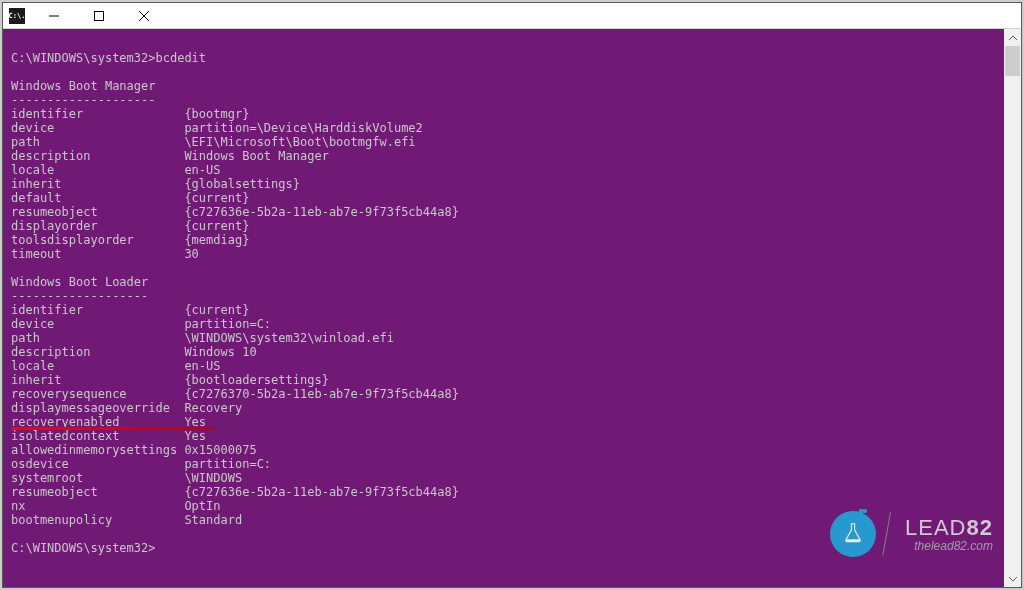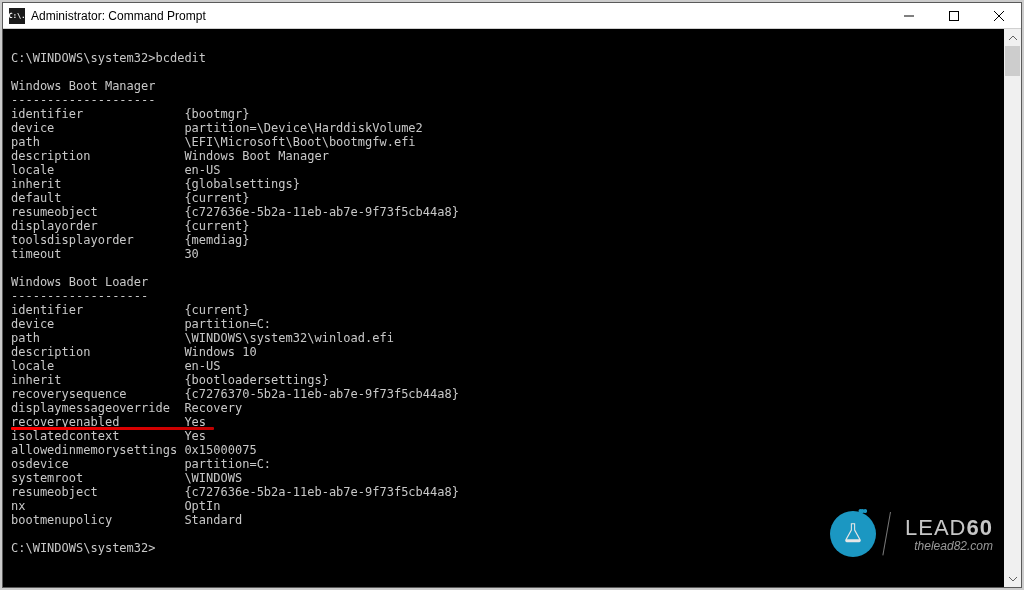--- a/index.html
+++ b/index.html
@@ -56,21 +56,21 @@
       height: 100%;
       display: flex;
       align-items: center;
       justify-content: center;
       font-size: 10px;
       color: #000000;
       cursor: default;
     }
     .terminal-wrap {
       flex: 1;
-      background: #000000;
+      background: #701a75;
       position: relative;
       overflow: hidden;
     }
     .terminal {
       font-family: Consolas, "Lucida Console", monospace;
       font-size: 12px;
       line-height: 14px;
       color: #c8c8c8;
       padding: 8px;
       white-space: pre;
@@ -175,21 +175,20 @@
       letter-spacing: -3px;
     }
   </style>
 </head>
 <body>
 
 <div class="window">
 
   <div class="titlebar">
     <span class="titlebar-icon">C:\.</span>
-    <span class="titlebar-text">Administrator: Command Prompt</span>
     <div class="titlebar-controls">
       <div class="tb-btn">
         <svg width="10" height="10" viewBox="0 0 10 10">
             <line x1="0" y1="5" x2="10" y2="5" stroke="black" stroke-width="1"></line>
           </svg>
       </div>
       <div class="tb-btn">
         <svg width="10" height="10" viewBox="0 0 10 10">
             <rect x="0.5" y="0.5" width="9" height="9" fill="none" stroke="black" stroke-width="1"></rect>
           </svg>
@@ -261,20 +260,20 @@
     <div class="watermark">
       <span class="wm-dots">•• •</span>
       <div class="wm-icon">
         <svg width="26" height="26" viewBox="0 0 24 24" fill="#ffffff">
           <path d="M10 2v6l-5 9c-.6 1 .1 2.5 1.4 2.5h11.2c1.3 0 2-1.5 1.4-2.5l-5-9V2h-4zm1 1h2v5.5l4.6 8.3H6.4L11 8.5V3z"></path>
         </svg>
       </div>
       <div class="wm-div"></div>
       <div class="wm-text">
         <div class="wm-lead">
-          <span>LEAD</span><b>60</b>
+          <span>LEAD</span><b>82</b>
         </div>
         <div class="wm-url">thelead82.com</div>
       </div>
     </div>
   <div class="underline-red" style="left: 8px; top: 398px; width: 203.075px;"></div>
     </div>
 </div>
 
 </body></html>

